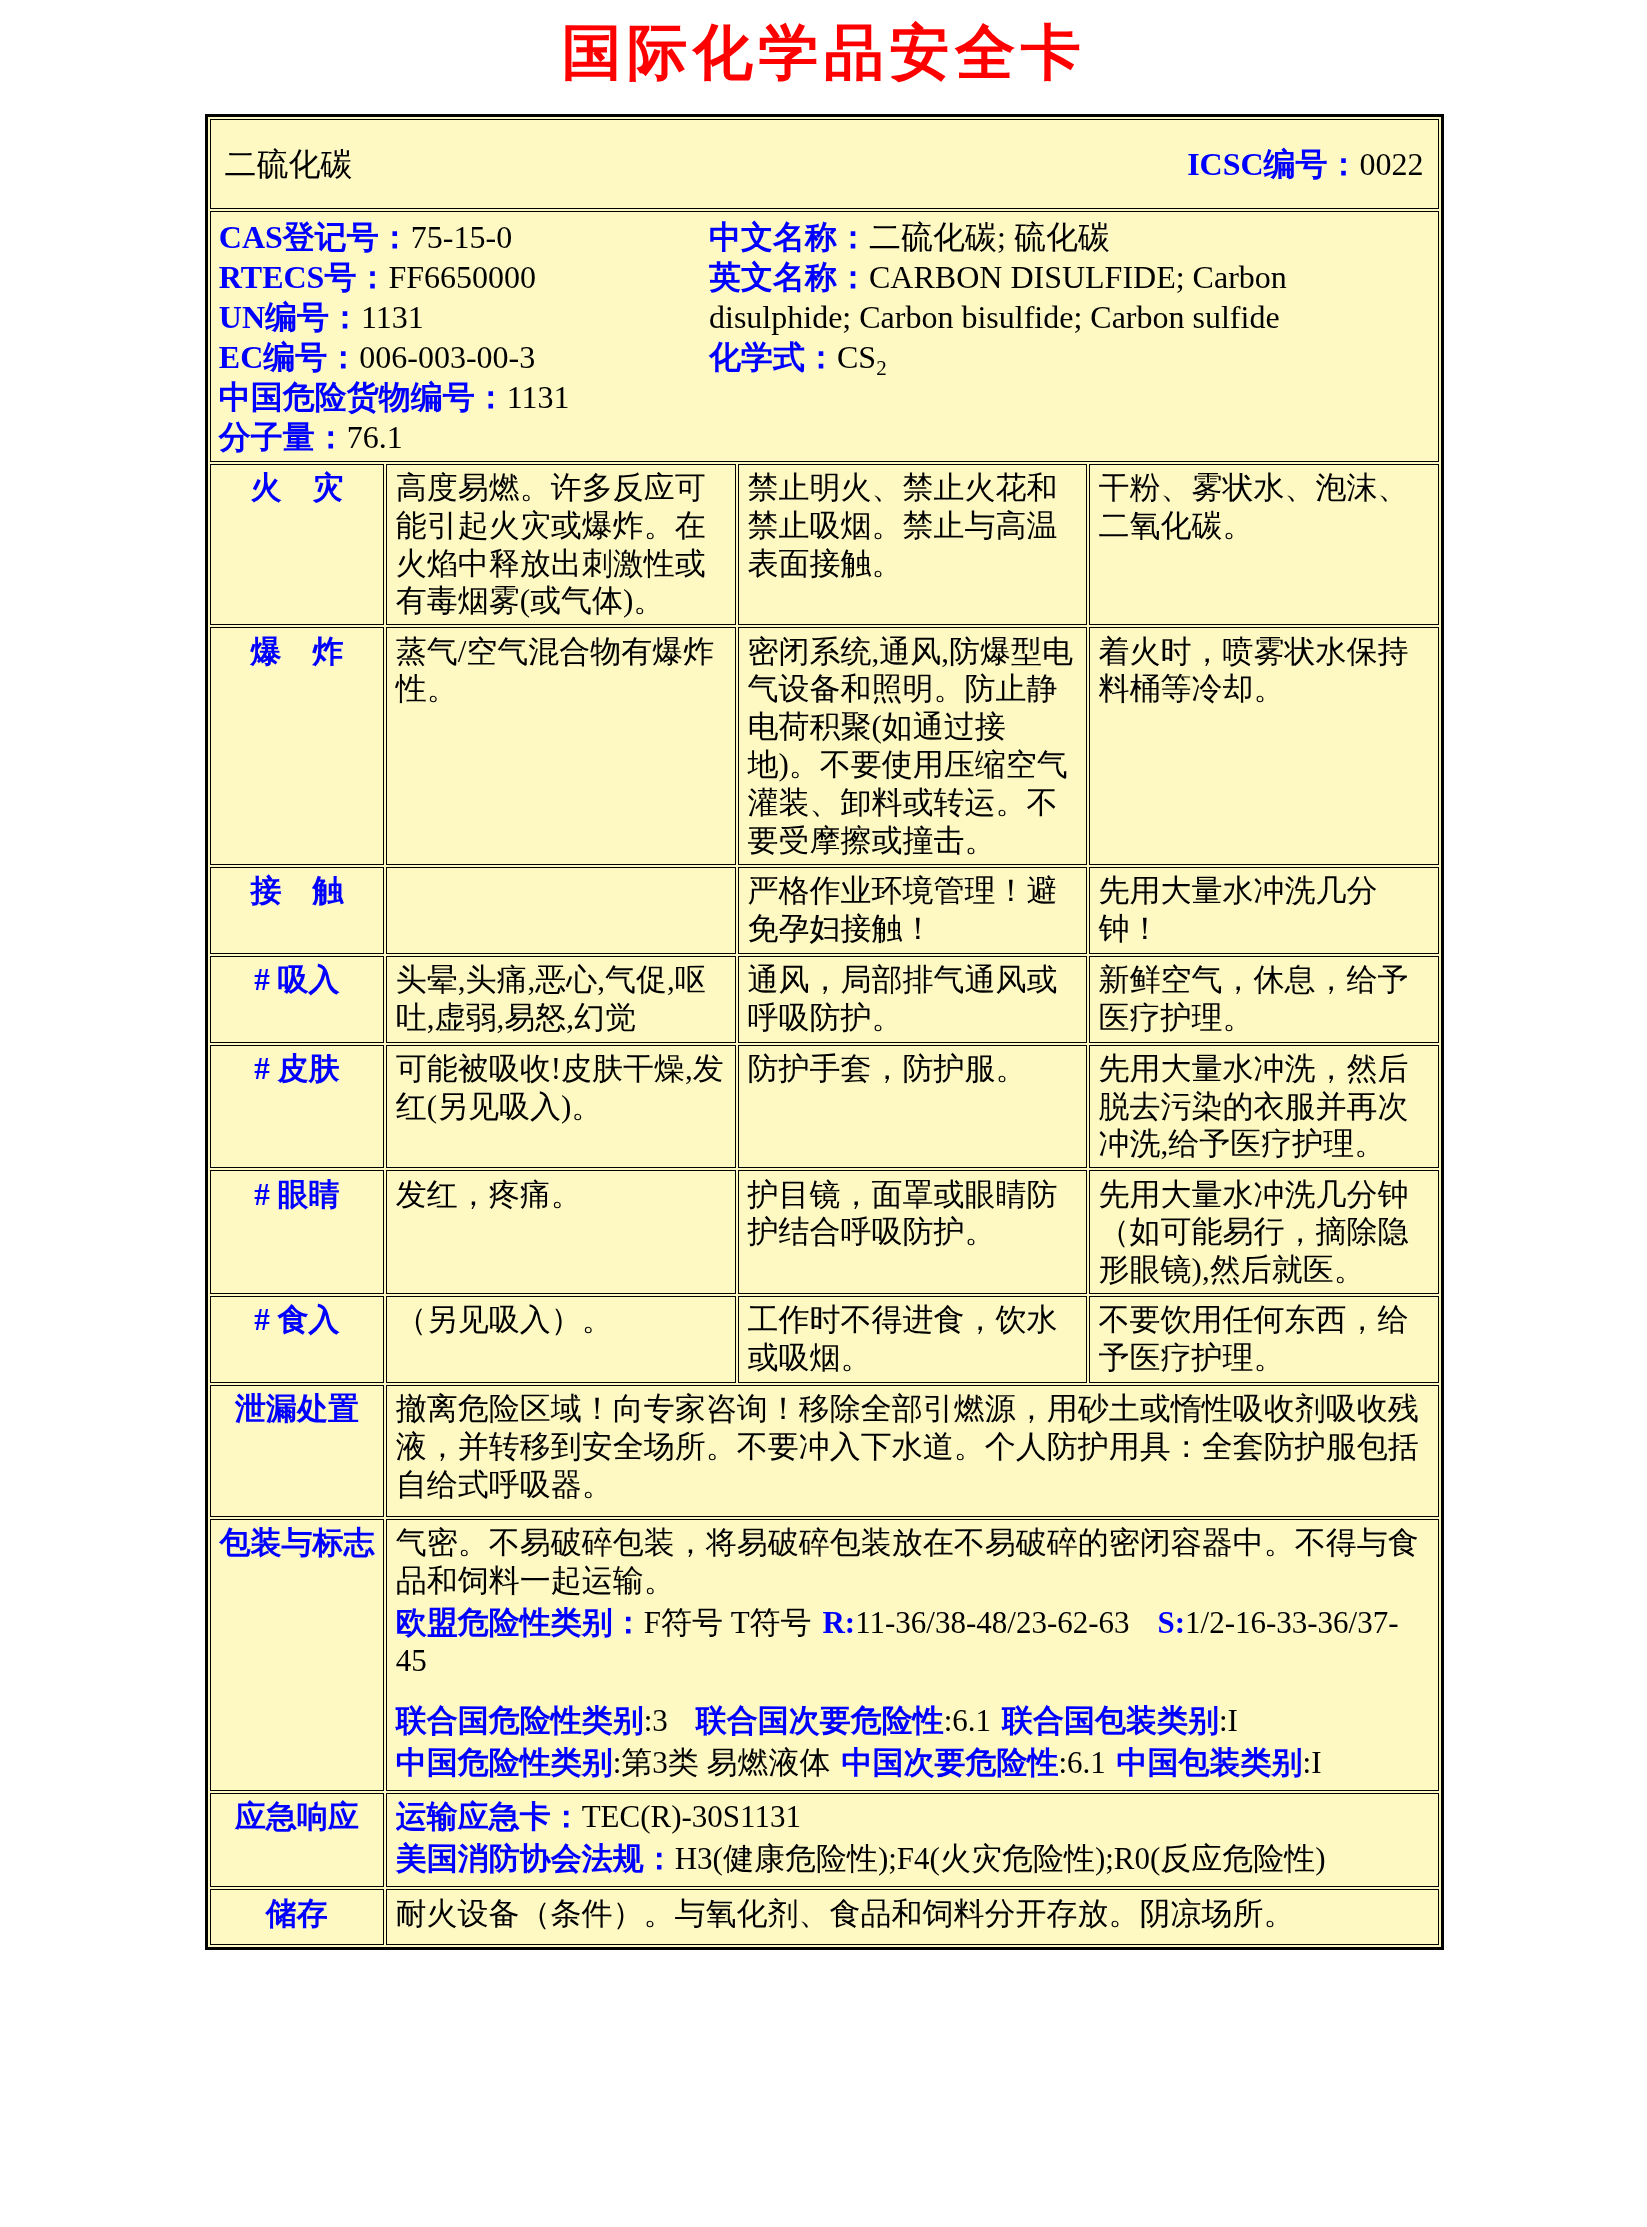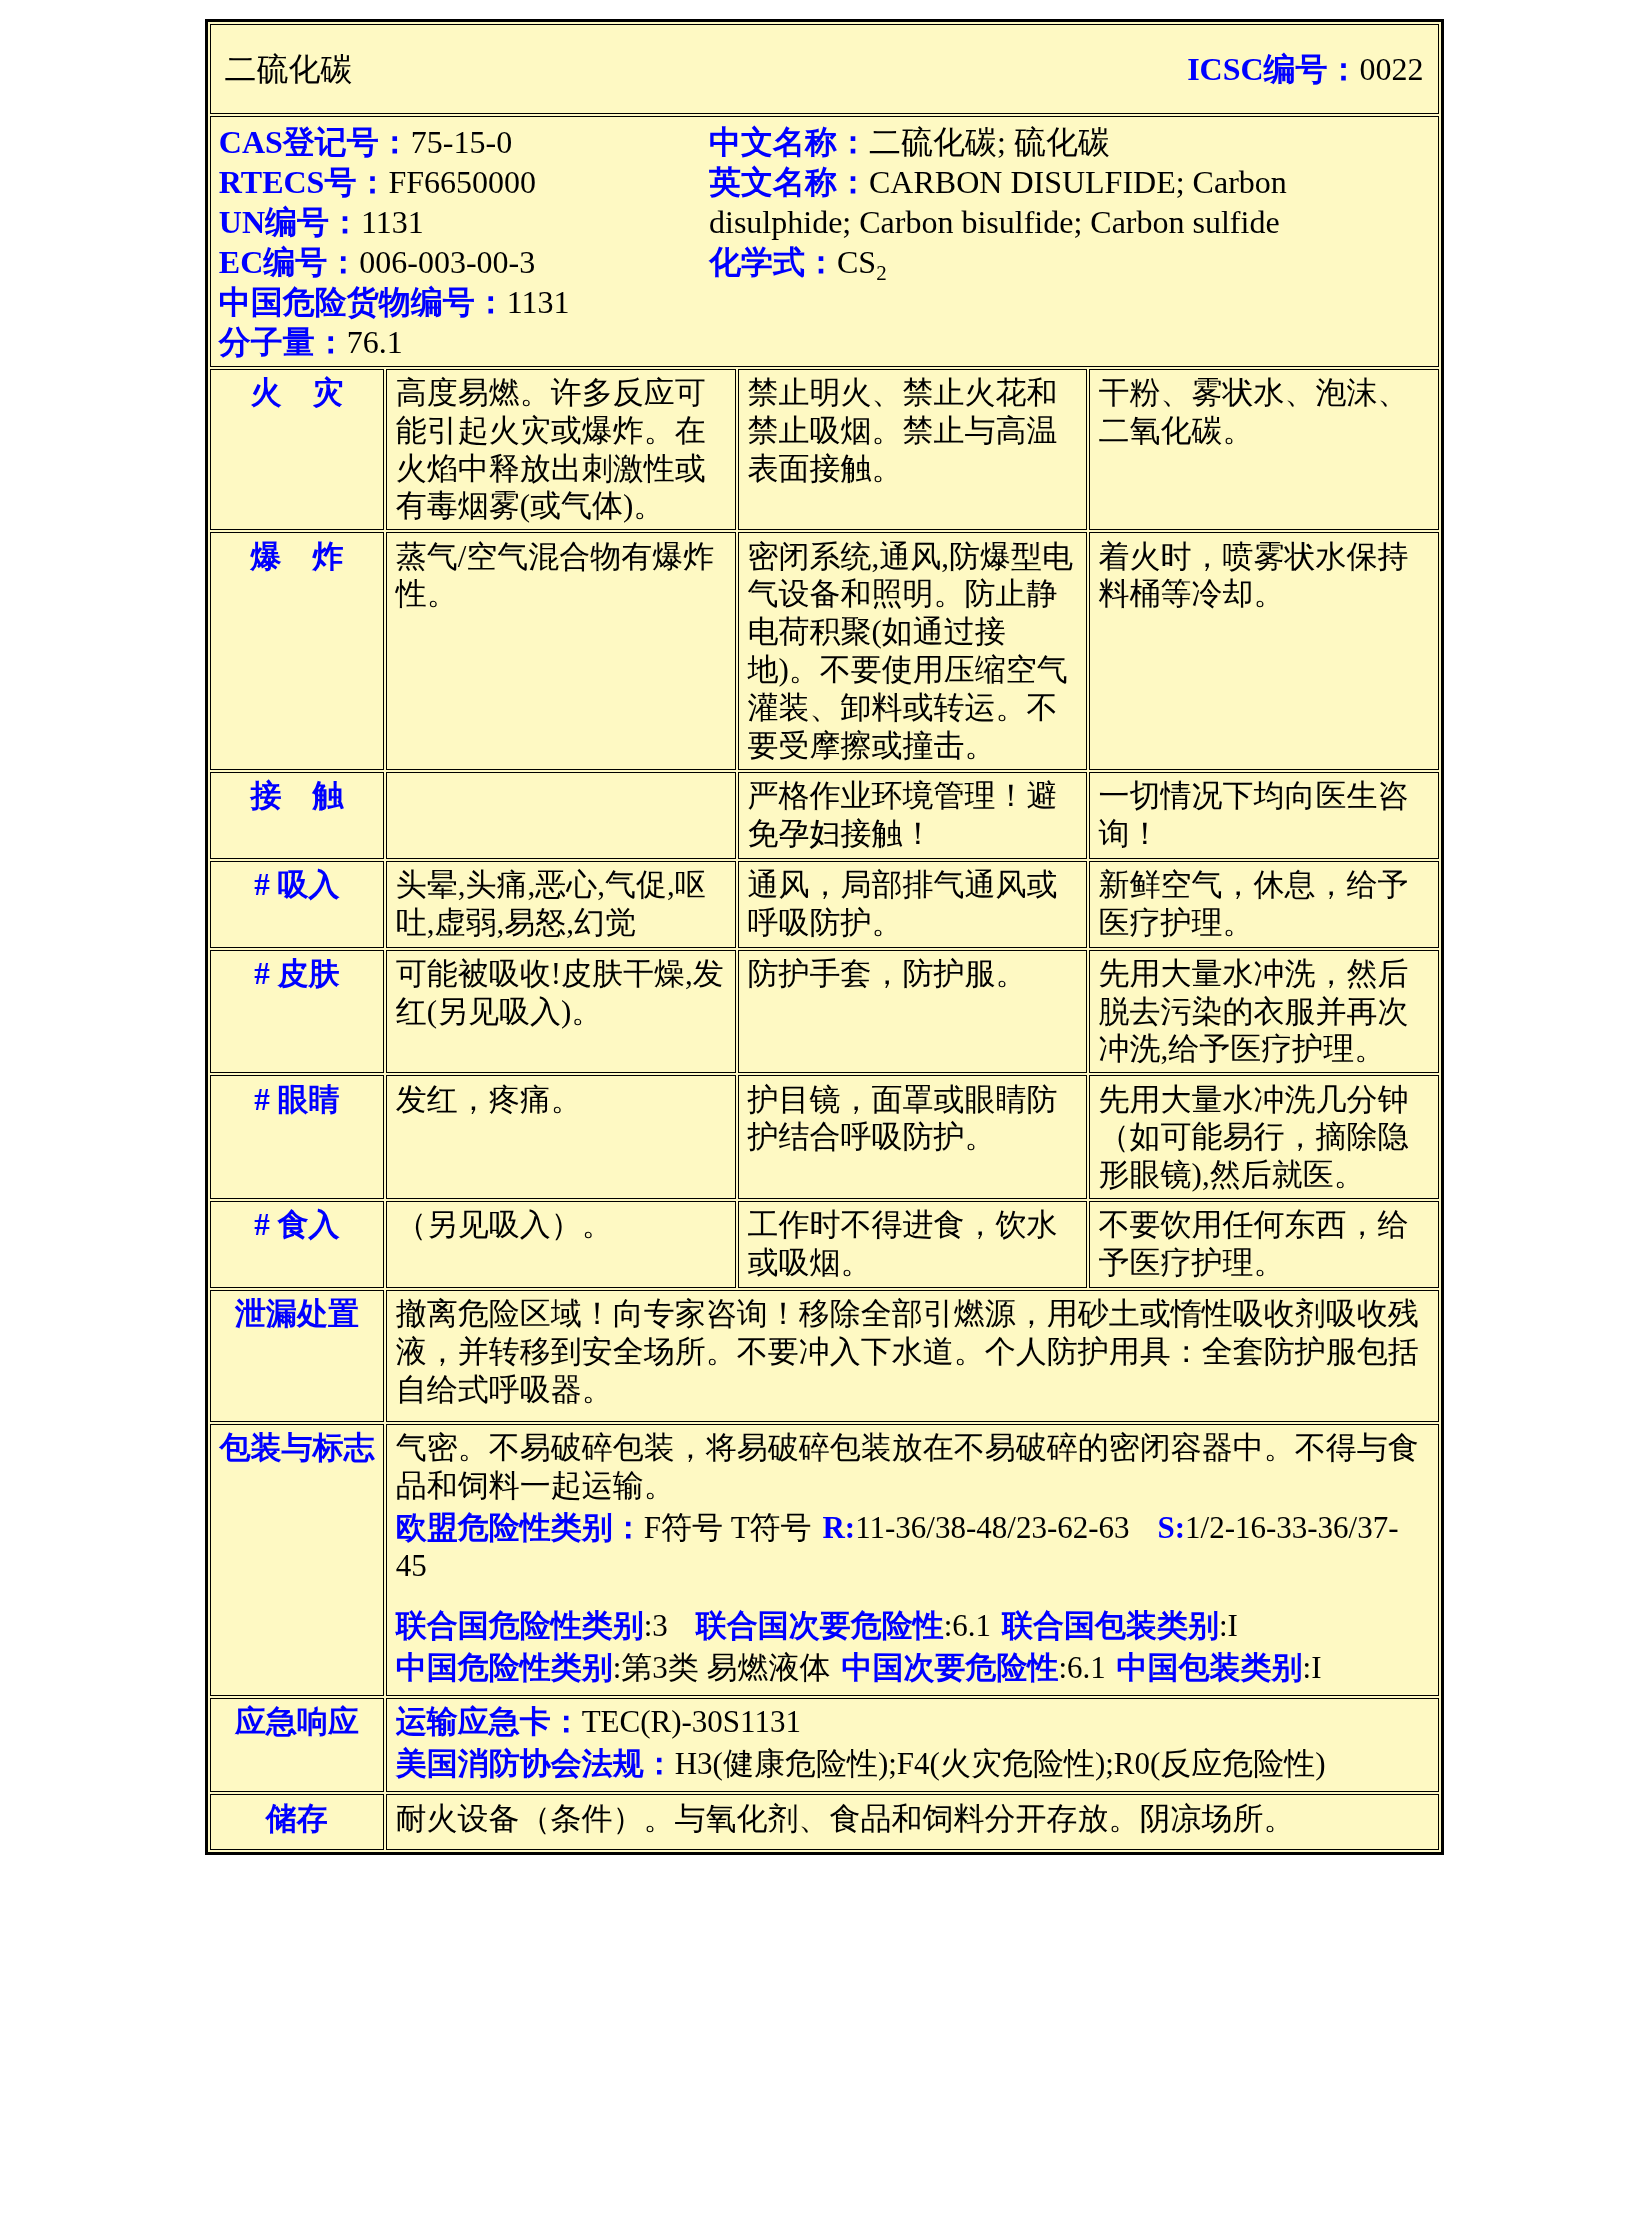--- a/index.html
+++ b/index.html
@@ -79,20 +79,21 @@
   sub.fsub { font-size: 21px; }
 
   .rich p { margin: 0 0 4.2px 0; }
   .rich p.sp { margin-top: 22px; }
 </style>
 </head>
 <body>
 
 <div class="page">
 
+  <div class="doc-title">国际化学品安全卡</div>
 
   <table class="card">
     <colgroup>
       <col style="width:14.3%">
       <col style="width:28.6%">
       <col style="width:28.55%">
       <col style="width:28.55%">
     </colgroup>
 
     <tbody>
@@ -139,21 +140,21 @@
       <td class="lab">爆　炸</td>
       <td>蒸气/空气混合物有爆炸性。</td>
       <td>密闭系统,通风,防爆型电气设备和照明。防止静电荷积聚(如通过接地)。不要使用压缩空气灌装、卸料或转运。不要受摩擦或撞击。</td>
       <td>着火时，喷雾状水保持料桶等冷却。</td>
     </tr>
 
     <tr class="r-contact">
       <td class="lab">接　触</td>
       <td></td>
       <td>严格作业环境管理！避免孕妇接触！</td>
-      <td>一切情况下均向医生咨询！</td>
+      <td>先用大量水冲洗几分钟！</td>
     </tr>
 
     <tr class="r-inhale">
       <td class="lab"># 吸入</td>
       <td>头晕,头痛,恶心,气促,呕吐,虚弱,易怒,幻觉</td>
       <td>通风，局部排气通风或呼吸防护。</td>
       <td>新鲜空气，休息，给予医疗护理。</td>
     </tr>
 
     <tr class="r-skin">

